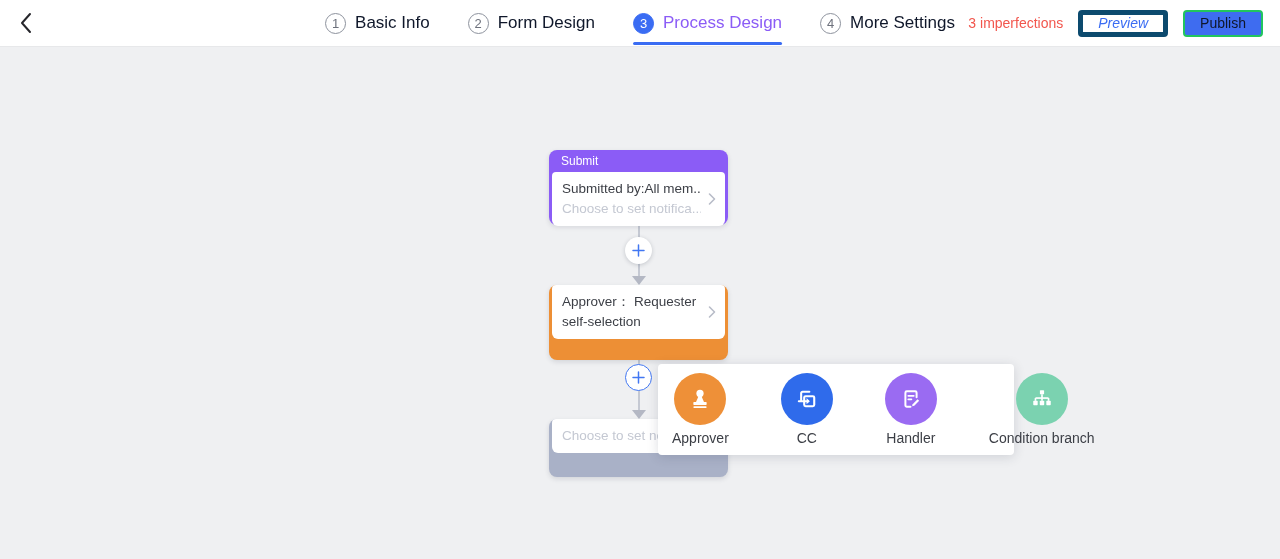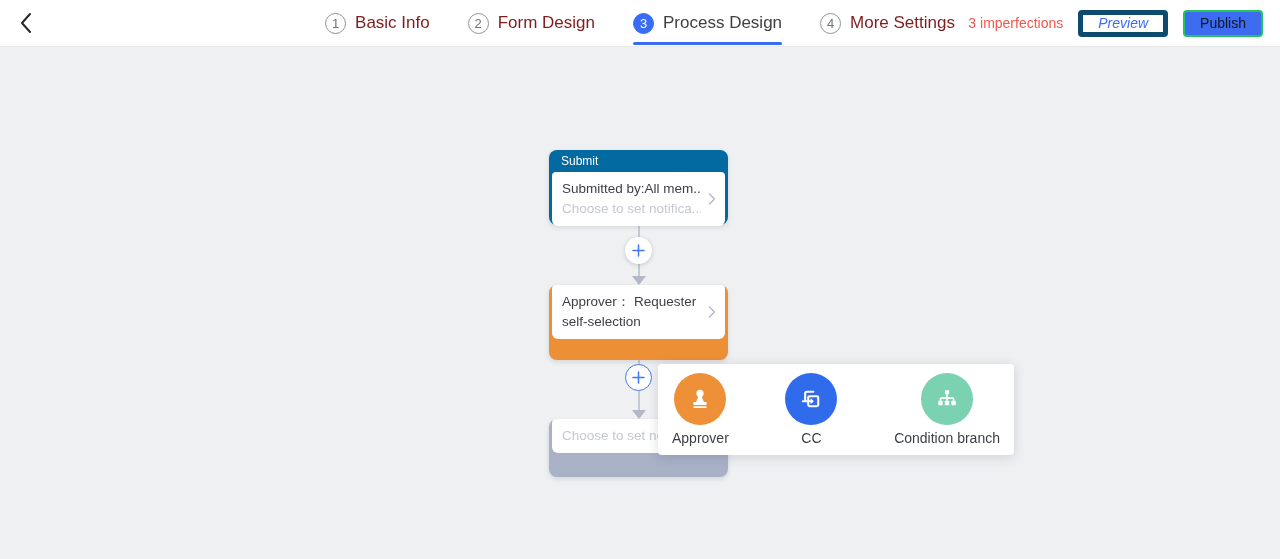--- a/index.html
+++ b/index.html
@@ -22,23 +22,23 @@
   }
   .step {
     position:relative; display:flex; align-items:center; gap:9px;
     cursor:pointer; height:100%;
   }
   .step-circle {
     width:21px; height:21px; border-radius:50%;
     border:1px solid #8d929d; color:#6d717c;
     font-size:13px; display:flex; align-items:center; justify-content:center;
   }
-  .step-label { font-size:17px; color:#7f1d1d; }
+  .step-label { font-size:17px; color:#0f172a; }
   .step.active .step-circle { background:#3a6cf3; border-color:#3a6cf3; color:#fff; }
-  .step.active .step-label { color:#404040; }
+  .step.active .step-label { color:#8b5cf6; }
   .step.active::after {
     content:""; position:absolute; left:0; right:0; bottom:1px;
     height:3px; background:#3a6cf3; border-radius:2px;
   }
   .header-right {
     position:absolute; right:17px; top:0; height:100%;
     display:flex; align-items:center; gap:15px;
   }
   .warning-text { font-size:14px; color:#f2564d; margin-right:0px; cursor:pointer; }
   .btn {
@@ -65,21 +65,21 @@
     position:relative; padding:7px 24px 7px 10px;
   }
   .node-line { font-size:13.5px; line-height:20px; white-space:nowrap; overflow:hidden; }
   .t-dark { color:#3c3f46; }
   .t-light { color:#c4c8d2; }
   .node-chevron {
     position:absolute; right:9px; top:50%; transform:translateY(-50%);
     display:flex; align-items:center;
   }
 
-  .node-submit   { top:103px; height:75px; background:#0369a1; }
+  .node-submit   { top:103px; height:75px; background:#8b5cf6; }
   .node-approval { top:238px; height:75px; background:#ed8f35; }
   .node-end      { top:372px; height:58px; background:#a9b1c7; z-index:1; }
 
   .connector {
     position:absolute; left:638px; width:2px; background:#c5c9d3; z-index:0;
   }
   .connector-1 { top:178px; height:54px; }
   .connector-2 { top:313px; height:50px; }
   .arrow-down {
     position:absolute; left:632px; width:0; height:0; z-index:0;
@@ -228,20 +228,31 @@
         <svg width="28" height="28" viewBox="0 0 24 24">
           <path d="M7 13 V7 a1.2 1.2 0 0 1 1.2-1.2 H14" fill="none" stroke="#fff" stroke-width="1.8" stroke-linecap="round"></path>
           <rect x="9.6" y="9.6" width="8.6" height="8.6" rx="1.2" fill="none" stroke="#fff" stroke-width="1.8"></rect>
           <line x1="5" y1="13.9" x2="13" y2="13.9" stroke="#fff" stroke-width="1.8" stroke-linecap="round"></line>
           <path d="M11.6 11.2 L14.4 13.9 L11.6 16.6 Z" fill="#fff"></path>
         </svg>
       </div>
       <div class="popup-label">CC</div>
     </div>
 
+    <div class="popup-item">
+      <div class="popup-icon" style="background: rgb(154, 107, 242);">
+        <svg width="28" height="28" viewBox="0 0 24 24">
+          <path d="M16.8 10.5 V6.6 a1.2 1.2 0 0 0 -1.2 -1.2 H8.4 a1.2 1.2 0 0 0 -1.2 1.2 V17.4 a1.2 1.2 0 0 0 1.2 1.2 h3.2" fill="none" stroke="#fff" stroke-width="1.7" stroke-linecap="round"></path>
+          <line x1="9.7" y1="9.3" x2="14.3" y2="9.3" stroke="#fff" stroke-width="1.6" stroke-linecap="round"></line>
+          <line x1="9.7" y1="12.3" x2="12.3" y2="12.3" stroke="#fff" stroke-width="1.6" stroke-linecap="round"></line>
+          <path d="M17.6 12.2 l1.4 1.4 -4.2 4.2 -1.9 0.5 0.5 -1.9 Z" fill="#fff"></path>
+        </svg>
+      </div>
+      <div class="popup-label">Handler</div>
+    </div>
 
     <div class="popup-item">
       <div class="popup-icon" style="background: rgb(123, 210, 176);">
         <svg width="28" height="28" viewBox="0 0 24 24">
           <rect x="10.2" y="4.4" width="3.6" height="3.6" rx="0.6" fill="#fff"></rect>
           <line x1="12" y1="8" x2="12" y2="11.2" stroke="#fff" stroke-width="1.4"></line>
           <line x1="6.4" y1="11.2" x2="17.6" y2="11.2" stroke="#fff" stroke-width="1.4"></line>
           <line x1="6.4" y1="11.2" x2="6.4" y2="13.6" stroke="#fff" stroke-width="1.4"></line>
           <line x1="12" y1="11.2" x2="12" y2="13.6" stroke="#fff" stroke-width="1.4"></line>
           <line x1="17.6" y1="11.2" x2="17.6" y2="13.6" stroke="#fff" stroke-width="1.4"></line>

